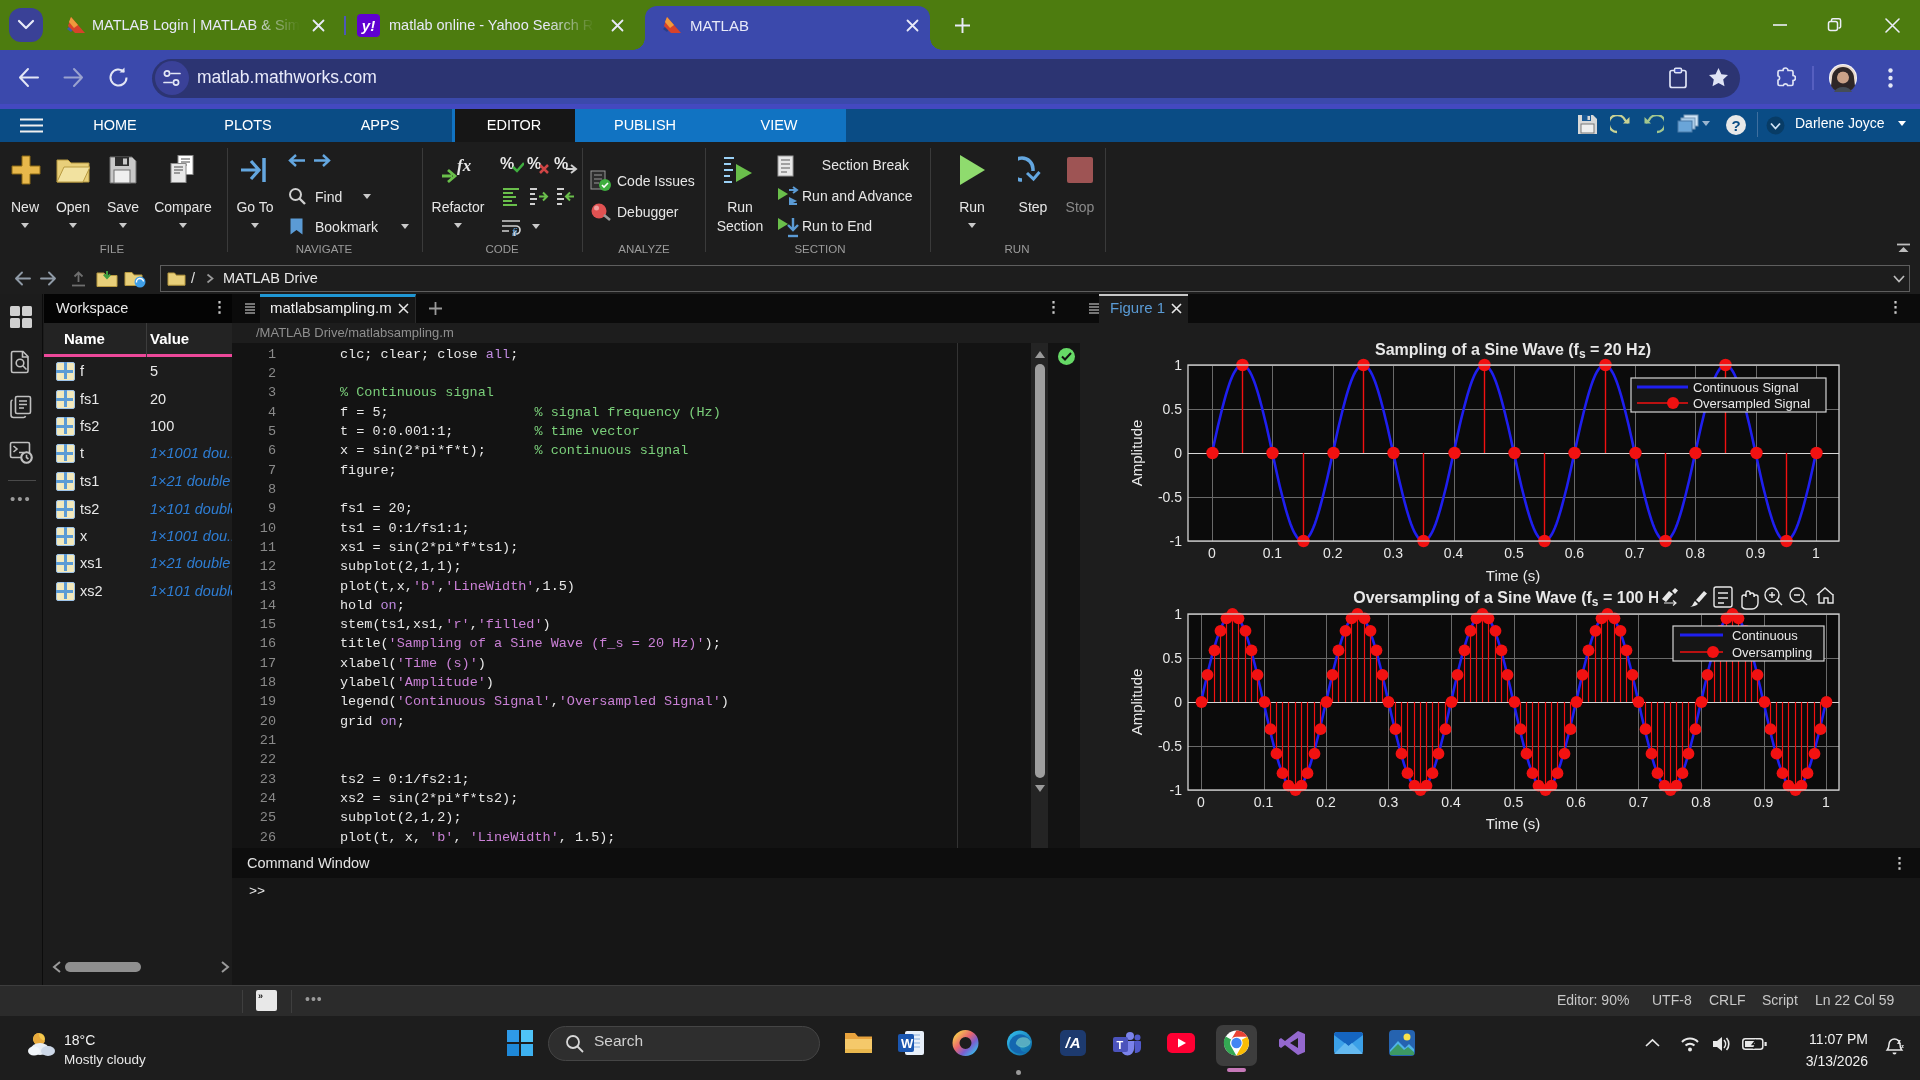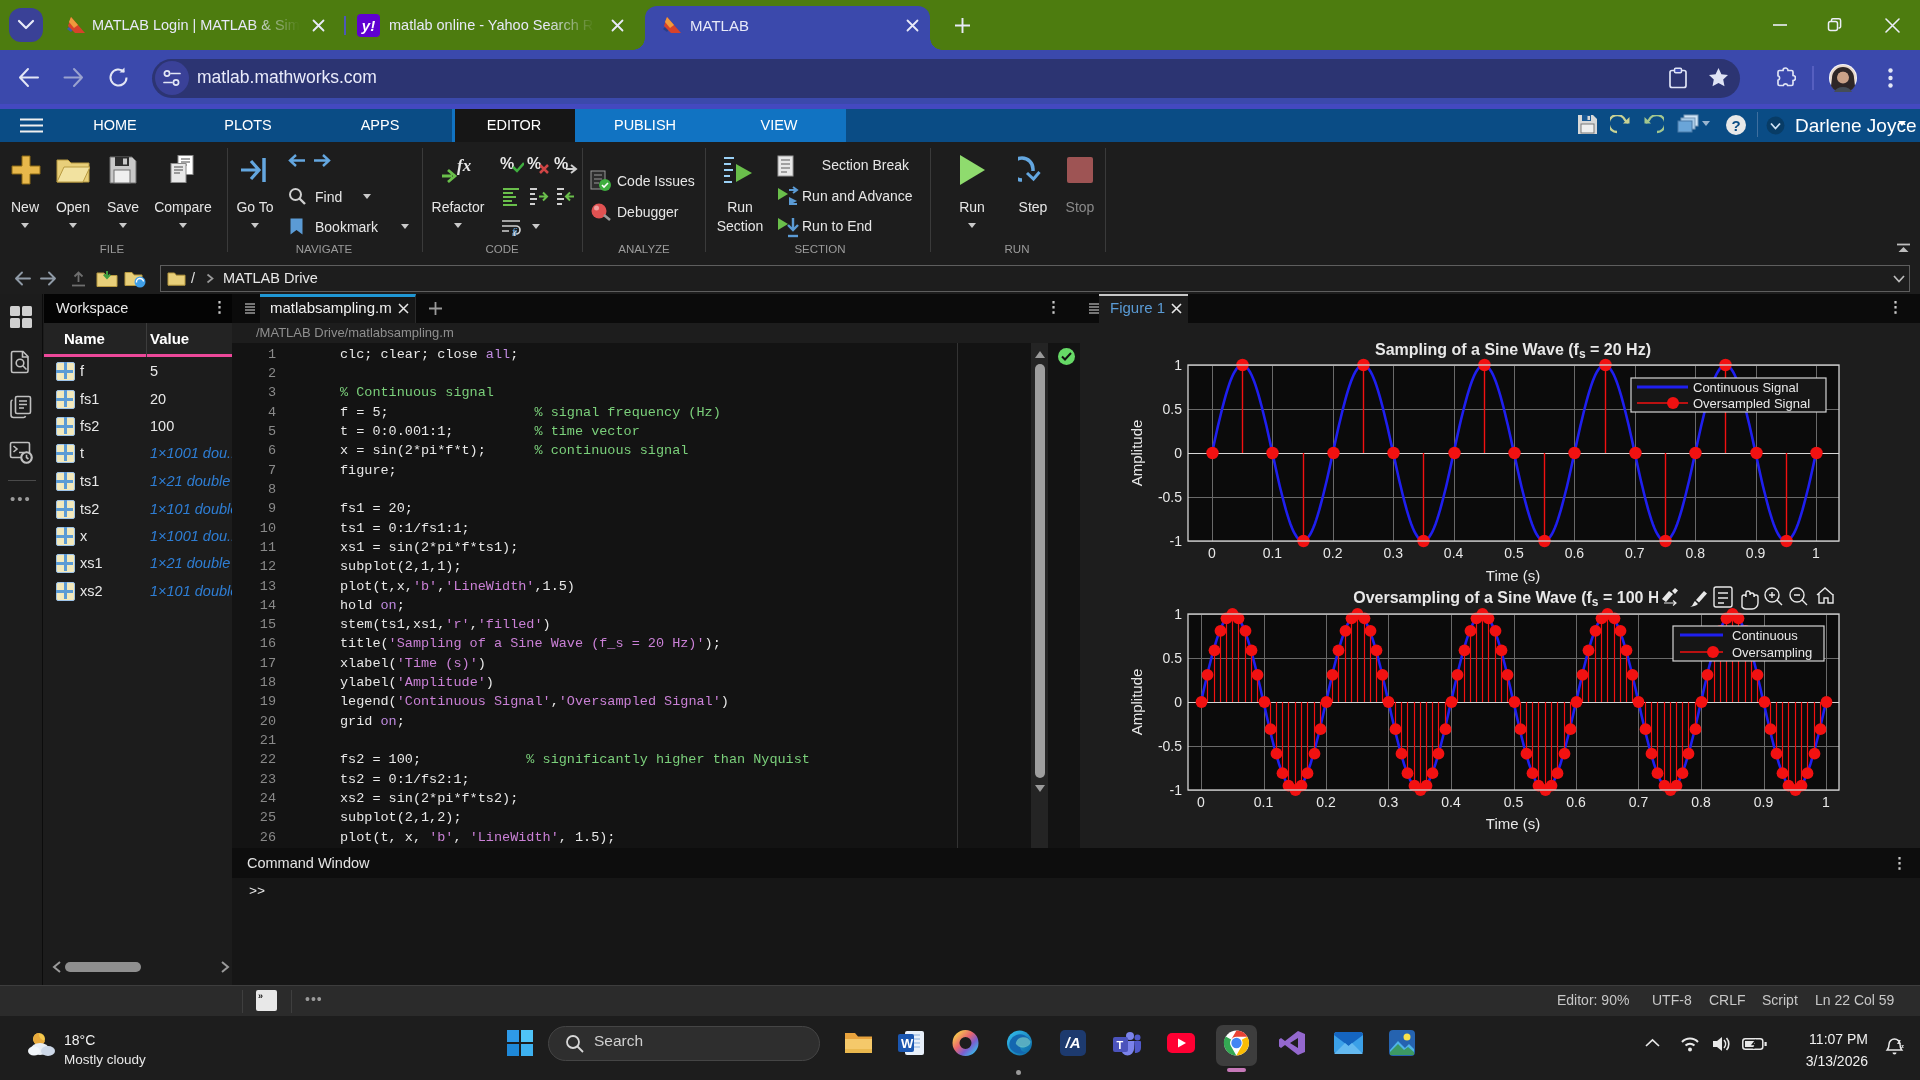--- a/index.html
+++ b/index.html
@@ -202,21 +202,21 @@
       </svg>
   <div class="caret" style="left:1702px;top:12px;border-top-color:#9ab5cf"></div>
   <svg class="abs" style="left:1725px;top:5px" width="22" height="22">
         <circle cx="11" cy="11" r="10" fill="#e8e8e8"></circle>
         <text x="6.5" y="16.5" font-size="15" font-weight="bold" fill="#0a4c85" font-family="Liberation Sans">?</text>
       </svg>
   <svg class="abs" style="left:1766px;top:7px" width="19" height="19">
         <circle cx="9.5" cy="9.5" r="9" fill="#083c66"></circle>
         <path d="M5 7.5 L9.5 12.5 L14 7.5" stroke="#cfe3f5" stroke-width="1.8" fill="none"></path>
       </svg>
-  <div class="abs" style="left:1795px;top:6px;color:#fff;font-size:19px">Darlene Joyce</div>
+  <div class="abs" style="left:1795px;top:6px;color:#fff;font-size:14px">Darlene Joyce</div>
   <div class="caret" style="left:1898px;top:12px;border-top-color:#fff"></div>
 </div>
 
 <div id="ribbon">
   <div class="sep" style="left:227px"></div>
       <div class="sep" style="left:422px"></div>
   <div class="sep" style="left:582px"></div>
       <div class="sep" style="left:705px"></div>
   <div class="sep" style="left:930px"></div>
       <div class="sep" style="left:1105px"></div>
@@ -547,21 +547,20 @@
 <div class="ln" style="top:310.8px">17</div>
 <div class="cl" style="top:310.8px">xlabel(<span class="str">'Time (s)'</span>)</div>
 <div class="ln" style="top:330.1px">18</div>
 <div class="cl" style="top:330.1px">ylabel(<span class="str">'Amplitude'</span>)</div>
 <div class="ln" style="top:349.4px">19</div>
 <div class="cl" style="top:349.4px">legend(<span class="str">'Continuous Signal'</span>,<span class="str">'Oversampled Signal'</span>)</div>
 <div class="ln" style="top:368.8px">20</div>
 <div class="cl" style="top:368.8px">grid <span class="kw">on</span>;</div>
 <div class="ln" style="top:388.1px">21</div>
 <div class="ln" style="top:407.4px">22</div>
-<div class="cl" style="top:407.4px">fs2 = 100;             <span class="cmt">% significantly higher than Nyquist</span></div>
 <div class="ln" style="top:426.8px">23</div>
 <div class="cl" style="top:426.8px">ts2 = 0:1/fs2:1;</div>
 <div class="ln" style="top:446.1px">24</div>
 <div class="cl" style="top:446.1px">xs2 = sin(2*pi*f*ts2);</div>
 <div class="ln" style="top:465.4px">25</div>
 <div class="cl" style="top:465.4px">subplot(2,1,2);</div>
 <div class="ln" style="top:484.7px">26</div>
 <div class="cl" style="top:484.7px">plot(t, x, <span class="str">'b'</span>, <span class="str">'LineWidth'</span>, 1.5);</div>
 </div>
 

